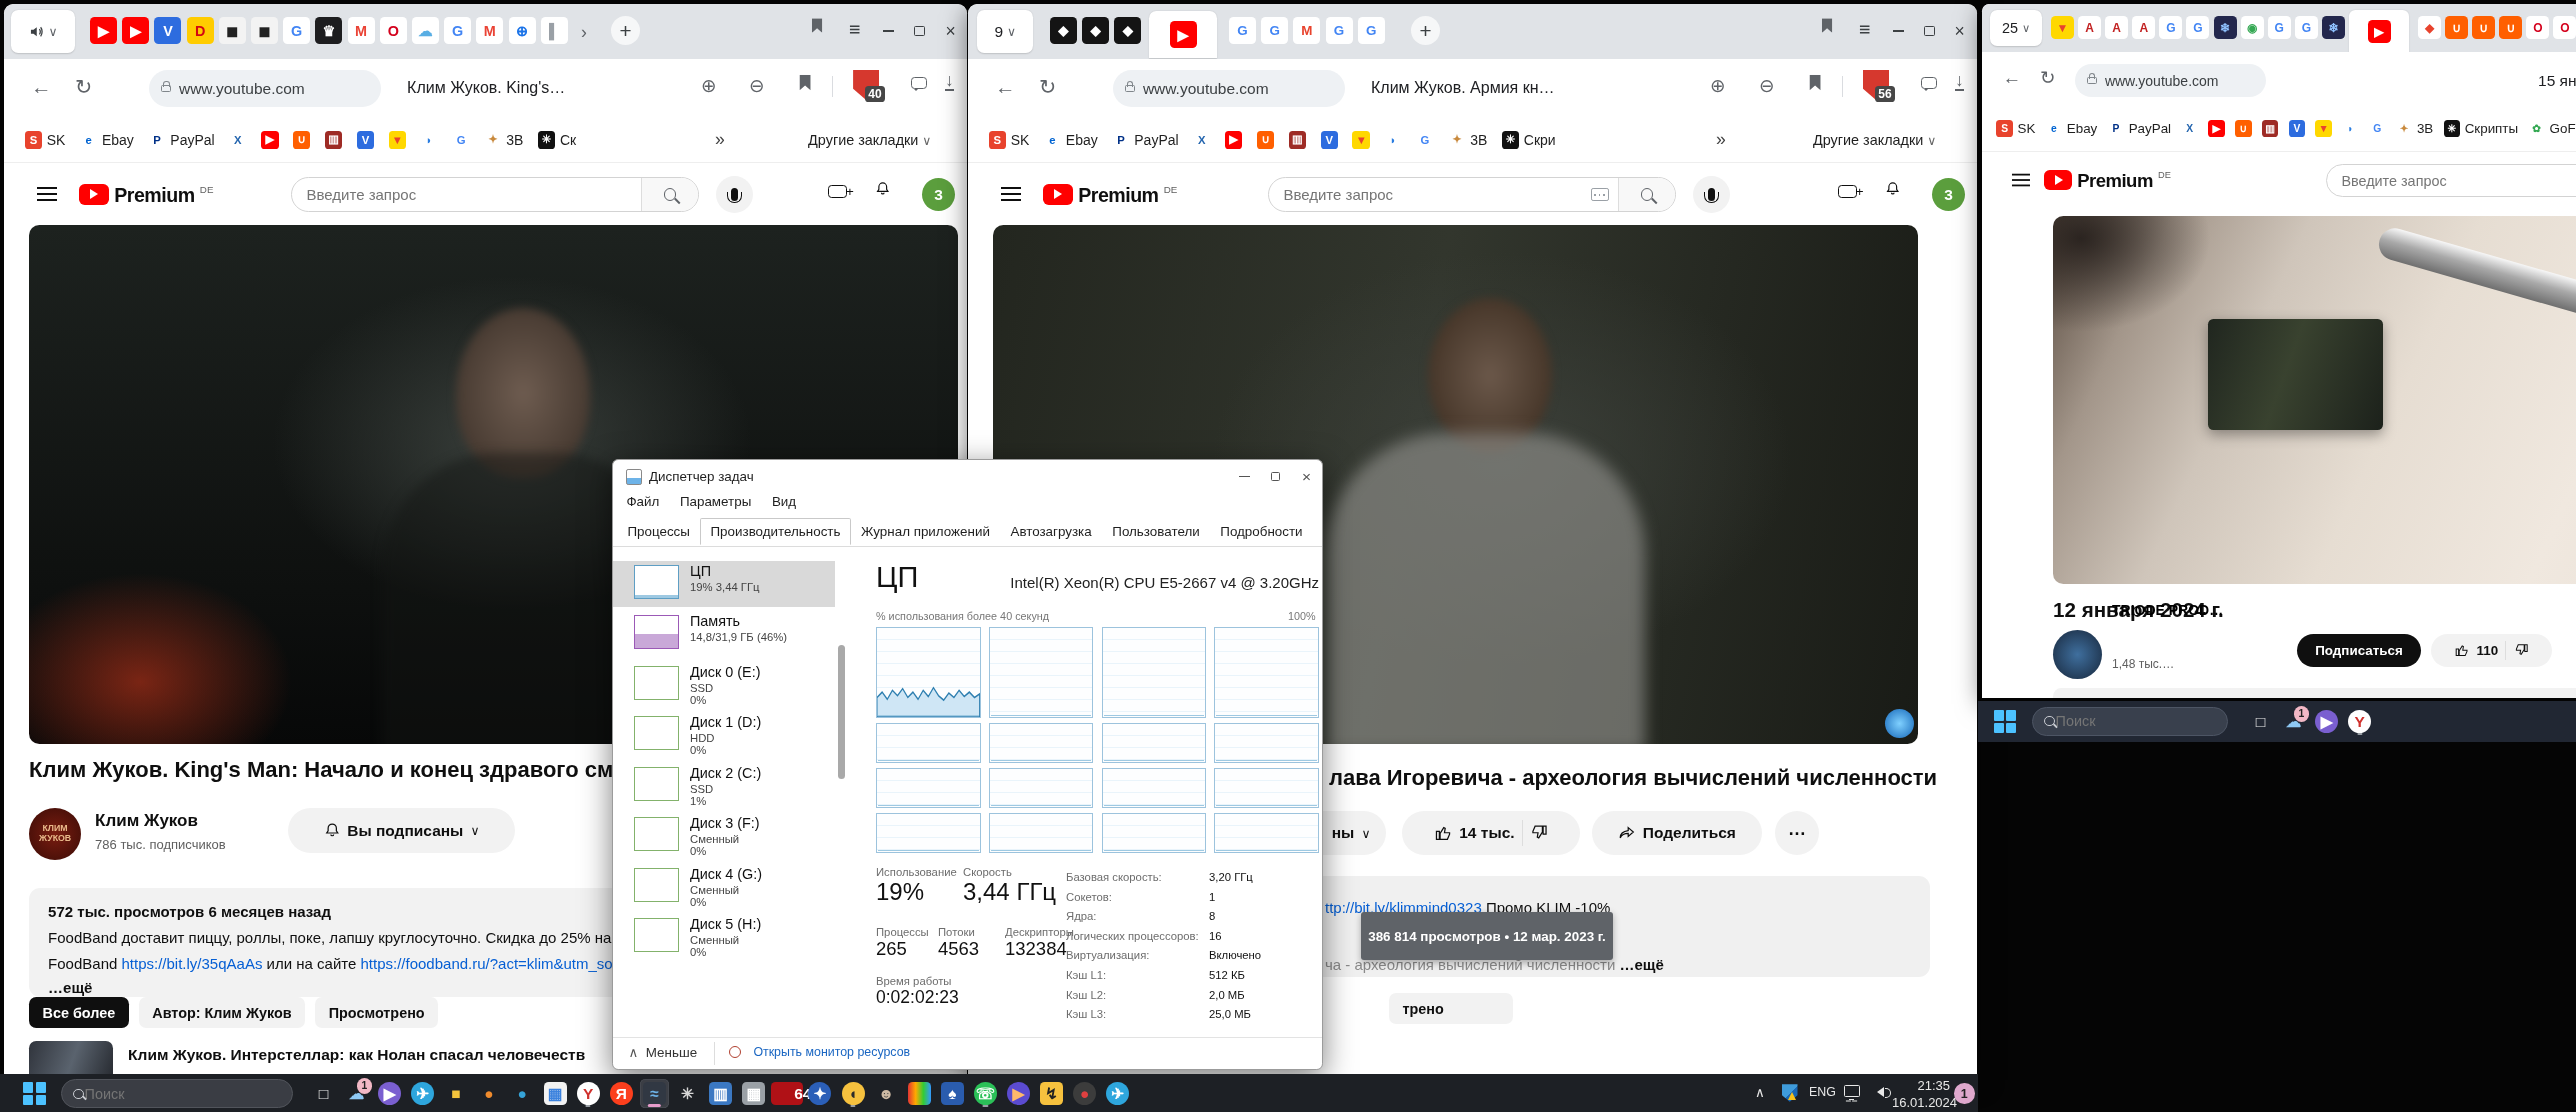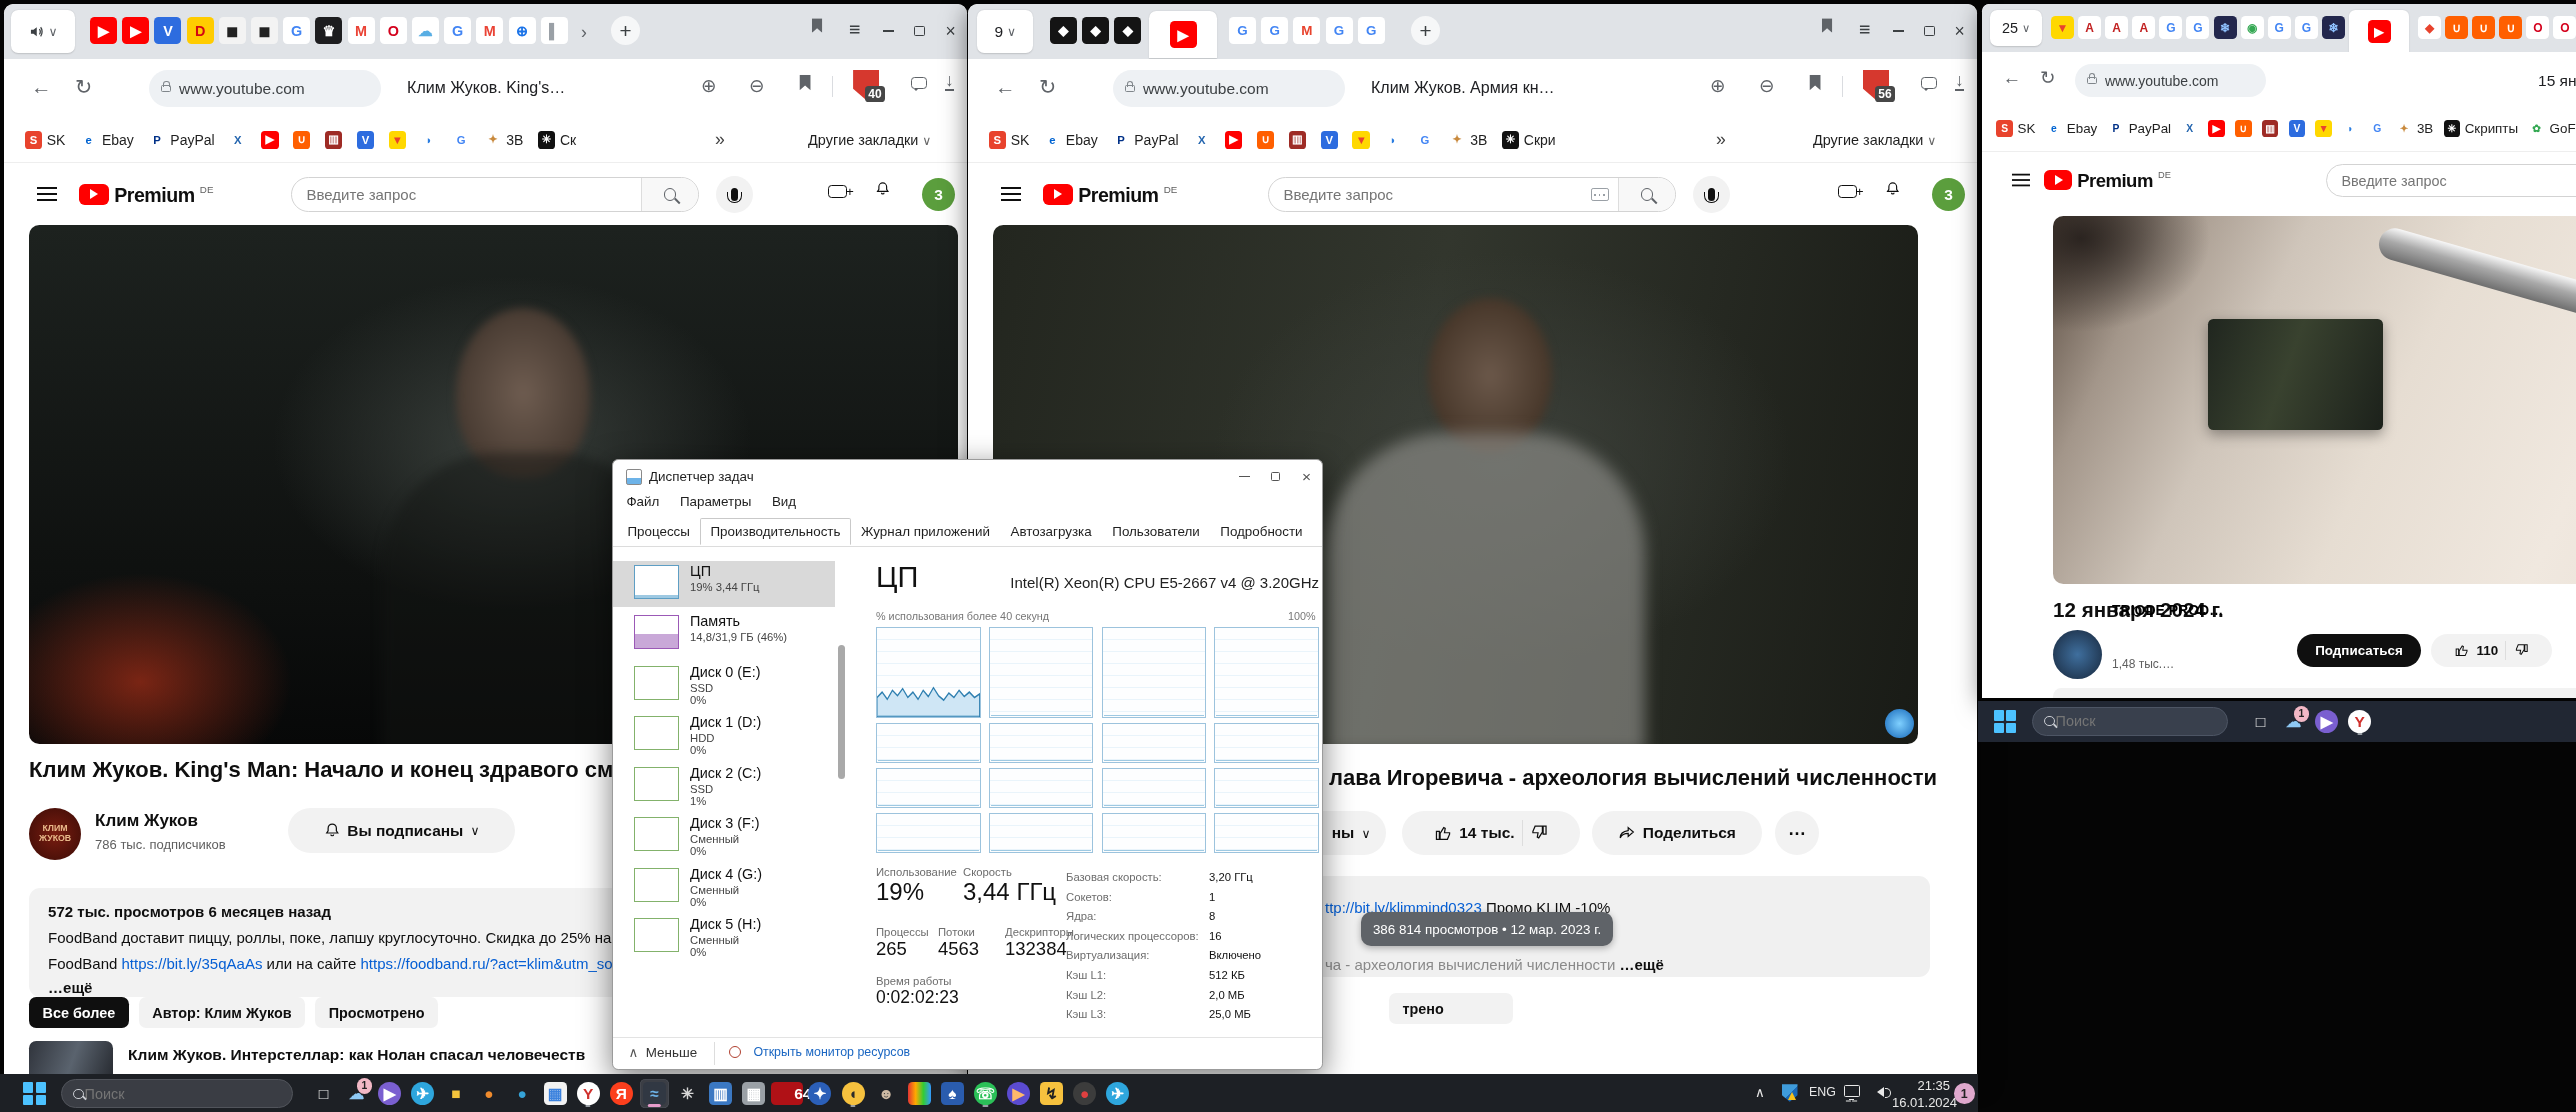--- a/index.html
+++ b/index.html
@@ -465,21 +465,21 @@
   <div class="pill" style="left:624px;top:807px;width:170px;height:44px;font-size:15.5px">
     <svg width="17.5" height="17.5" viewBox="0 0 24 24">
         <path d="M14 5l7 6-7 6v-4C8 13 5 15 3 19c0-6 4-9 11-10z" fill="none" stroke="#0f0f0f" stroke-width="1.7"></path>
       </svg>
     <span>Поделиться</span>
   </div>
   <div class="pill" style="left:807px;top:807px;width:44px;height:44px;font-size:17.5px">⋯</div>
   <div class="descbox" style="left:331px;top:872px;width:631px;height:101px;background:#f0f0f0"></div>
   <div class="desc-line" style="left:357px;top:895px"><span class="link">ttp://bit.ly/klimmind0323</span><span> Промо KLIM -10%</span></div>
   <div class="desc-line" style="left:357px;top:952px;color:#8a8a8a"><span>ча - археология вычислений численности</span> <span style="color:#0f0f0f;font-weight:700">…ещё</span></div>
-  <div class="a" style="left:393px;top:908px;width:252px;height:34px;background:#5f6368;border-radius:10px;display:flex;align-items:center;justify-content:center;color:#fff;font-size:13.4px;font-weight:400;box-shadow:0 2.1px 7.2px rgba(0,0,0,.3)">386 814 просмотров • 12 мар. 2023 г.</div>
+  <div class="a" style="left:393px;top:908px;width:252px;height:48px;background:#5f6368;border-radius:3px;display:flex;align-items:center;justify-content:center;color:#fff;font-size:13.4px;font-weight:700;box-shadow:0 2.1px 7.2px rgba(0,0,0,.3)">386 814 просмотров • 12 мар. 2023 г.</div>
   <div class="chip" style="position:absolute;left:421px;top:989px;width:124px">трено</div>
 </div>
 
 <div class="tmwin" style="left:612px;top:459px;width:711px;height:611px">
   <div class="a" style="left:13.4px;top:9.3px;width:15.5px;height:15.5px;border:1px solid #888;border-radius:2.1px;background:linear-gradient(180deg,#fff 55%,#6db3e8 55%)"></div>
   <div class="a" style="left:36px;top:9.3px;font-size:13.4px;color:#1f1f1f">Диспетчер задач</div>
   <div class="wc" style="left:620px;top:5.2px">
       <span class="wmin" style="background:#555"></span>
     </div>
   <div class="wc" style="left:651px;top:5.2px">

